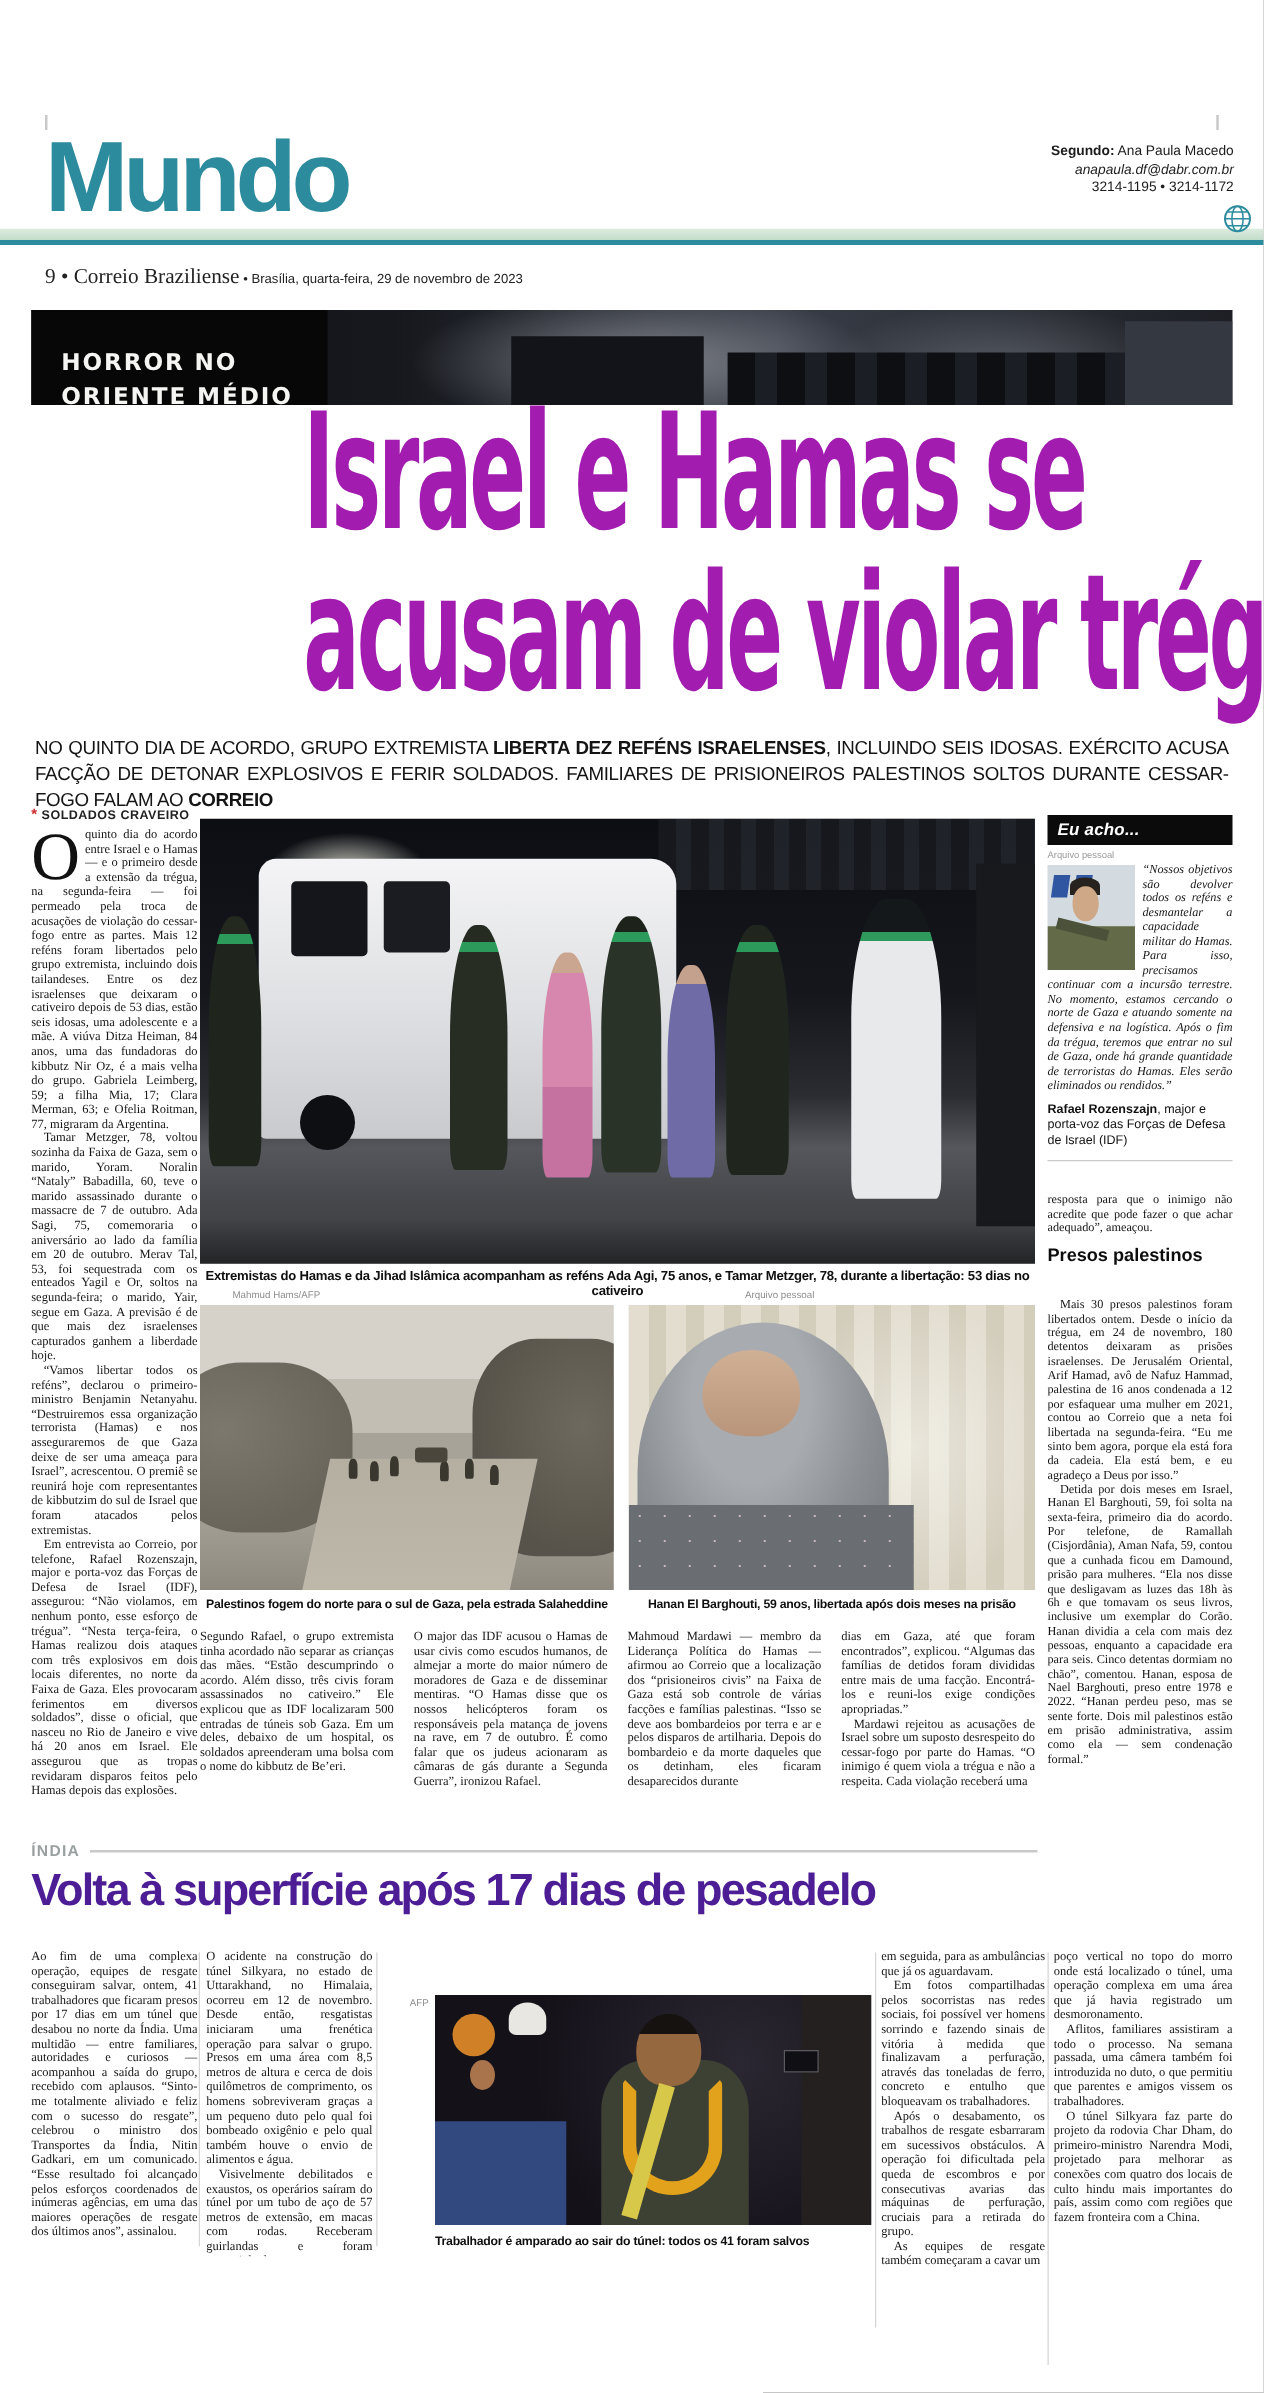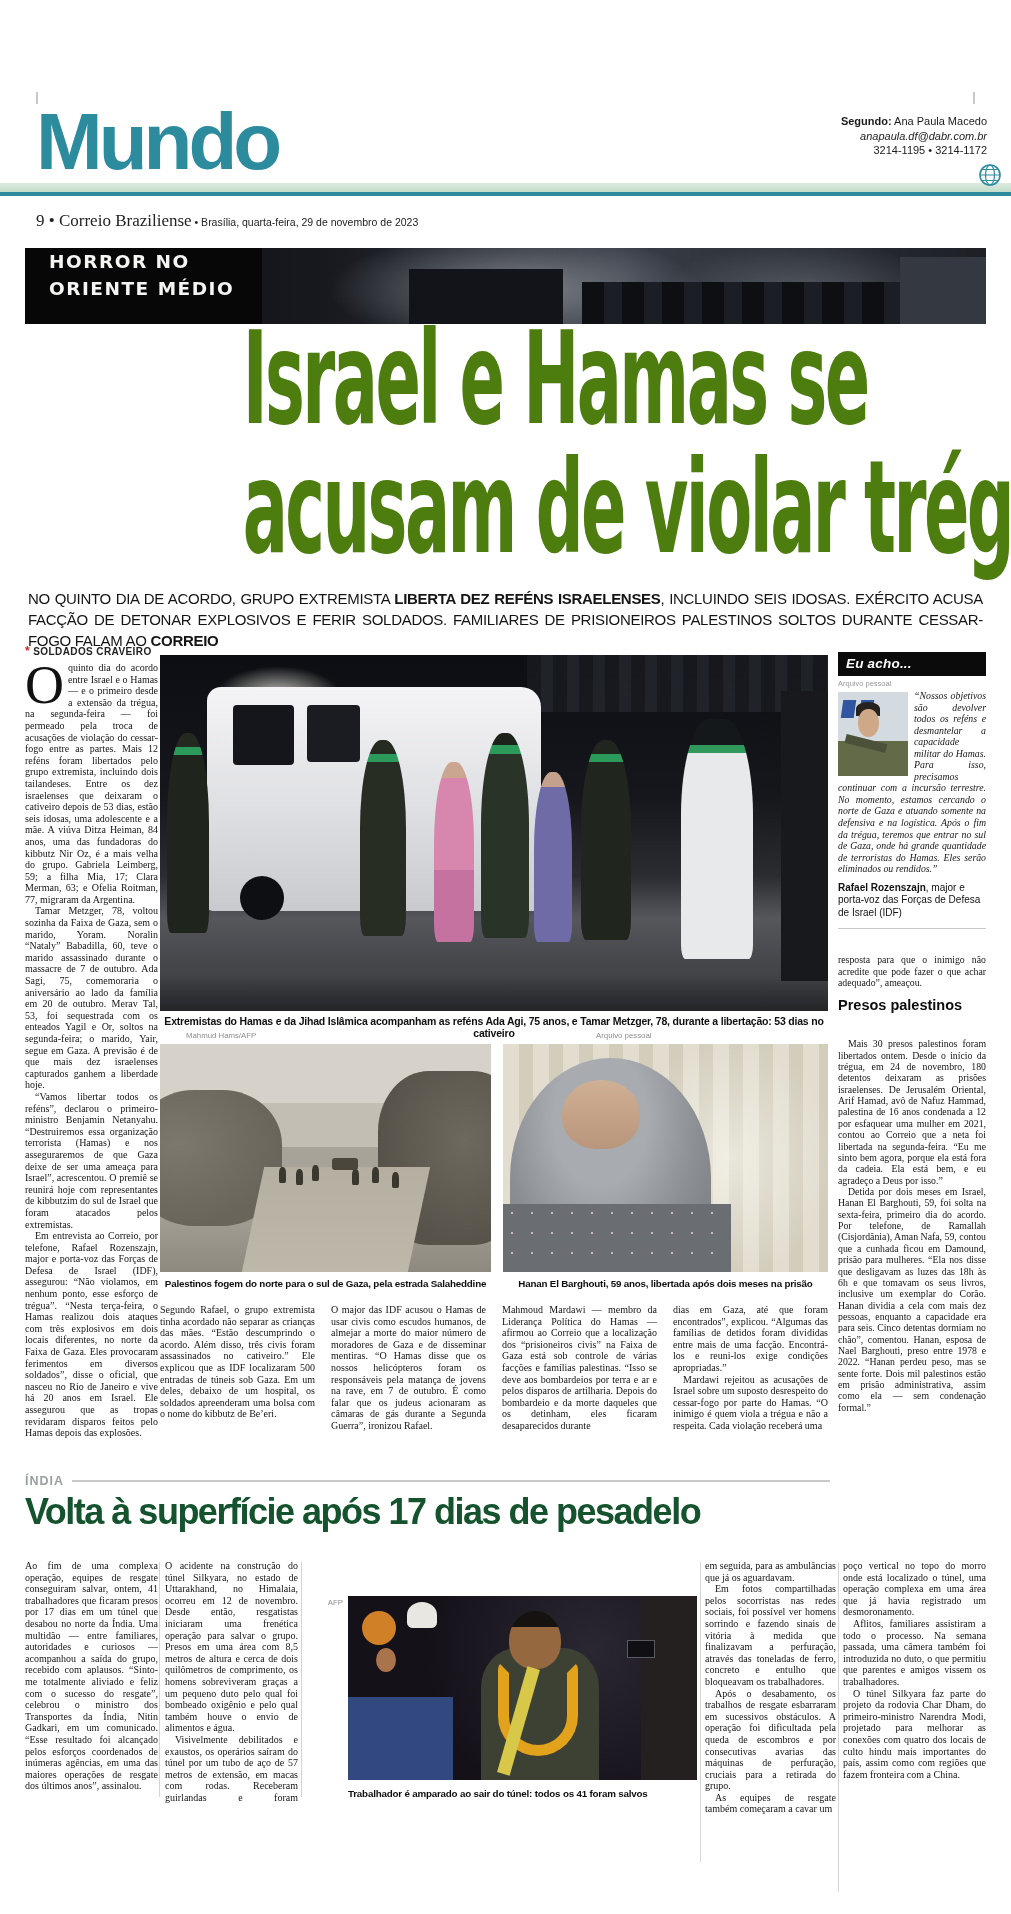--- a/index.html
+++ b/index.html
@@ -21,25 +21,25 @@
 
   
   .banner{left:25px;top:248px;width:961px;height:76px;overflow:hidden;
           background:linear-gradient(90deg,#101216 0%,#16181d 30%,#262a33 48%,#383d47 62%,#2b2f37 80%,#1d1f25 100%);}
   .bn-smoke1{left:30%;top:-30%;width:42%;height:170%;background:radial-gradient(ellipse,rgba(195,198,205,.55),transparent 65%);}
   .bn-smoke2{left:66%;top:-10%;width:30%;height:150%;background:radial-gradient(ellipse,rgba(170,175,185,.35),transparent 70%);}
   .bn-b1{left:40%;bottom:0;width:16%;height:72%;background:#121419;}
   .bn-b2{left:58%;bottom:0;width:40%;height:55%;background:repeating-linear-gradient(90deg,#0d0f13 0 22px,#1b1e25 22px 40px);}
   .bn-b3{right:0;bottom:0;width:9%;height:88%;background:#343941;}
   .kickerbox{left:0;top:0;width:237px;height:100%;background:#070707;color:#f5f5f3;
-             padding:1px 0 0 24px;box-sizing:border-box;font-family:"DejaVu Sans",sans-serif;
+             padding:30px 0 0 24px;box-sizing:border-box;font-family:"DejaVu Sans",sans-serif;
              font-weight:800;font-size:18.5px;letter-spacing:1.5px;line-height:1.45;}
 
   
-  .hl{left:0;top:314px;width:100%;text-align:center;font-family:"DejaVu Sans",sans-serif;font-weight:bold;color:#4d7c0f;}
+  .hl{left:0;top:314px;width:100%;text-align:center;font-family:"DejaVu Sans",sans-serif;font-weight:bold;color:#a21caf;}
   .hl .line{font-size:129px;line-height:1.0;letter-spacing:-5px;white-space:nowrap;transform:scaleX(.52);transform-origin:50% 50%;}
   .subhead{left:28px;top:588px;width:955px;font-size:15px;letter-spacing:-.3px;line-height:1.4;
            color:#141414;text-align:justify;}
   .subhead b{font-weight:700;}
 
   
   .serif{font-family:"Liberation Serif",serif;font-size:10px;line-height:1.16;text-align:justify;color:#141414;}
   .serif p{margin:0;text-indent:10px;}
   .serif p.noindent{text-indent:0;}
   .byline{left:25px;top:644px;font-size:10px;font-weight:700;letter-spacing:.4px;color:#222;}
@@ -116,21 +116,21 @@
             text-align:justify;color:#161616;}
   .sb-attr{clear:both;margin-top:7px;font-size:10px;line-height:1.25;color:#111;}
   .sb-hr{border:0;border-top:1px solid #c9c9c9;margin:9px 0 7px;}
   .sb-sub{font-size:14.5px;font-weight:700;margin:9px 0 4px;color:#0d0d0d;}
   .sb-body{font-size:9.8px;margin-top:25px;}
 
   
   .ikicker{left:25px;top:1474px;width:805px;display:flex;align-items:center;}
   .ikicker .lbl{font-size:12.5px;font-weight:700;letter-spacing:1px;color:#9aa0a0;}
   .ikicker .rule{flex:1;height:2px;background:#c9c9c9;margin-left:8px;}
-  .ihl{left:25px;top:1491px;width:810px;font-size:36px;font-weight:700;letter-spacing:-1.5px;color:#14532d;white-space:nowrap;}
+  .ihl{left:25px;top:1491px;width:810px;font-size:36px;font-weight:700;letter-spacing:-1.5px;color:#4c1d95;white-space:nowrap;}
   .icol{top:1560px;overflow:hidden;}
 
   .indiaphoto{left:348px;top:1596px;width:349px;height:184px;
               background:radial-gradient(circle at 70% 30%,#2a2732,#141119 60%);}
   .ip-or{left:4%;top:8%;width:34px;height:34px;background:#d08128;border-radius:50%;}
   .ip-helm{left:17%;top:3%;width:30px;height:26px;background:#e9e7e2;border-radius:50% 50% 20% 20%;}
   .ip-blue{left:0;top:55%;width:30%;height:45%;background:#31497e;}
   .ip-face2{left:8%;top:28%;width:20px;height:24px;background:#a9744c;border-radius:50%;}
   .ip-jacket{left:38%;top:28%;width:34%;height:72%;background:#3d4134;border-radius:30% 30% 0 0;}
   .ip-head{left:46%;top:8%;width:52px;height:58px;background:linear-gradient(180deg,#151210 0 28%,#96683f 28%);border-radius:50% 50% 45% 45%;}

